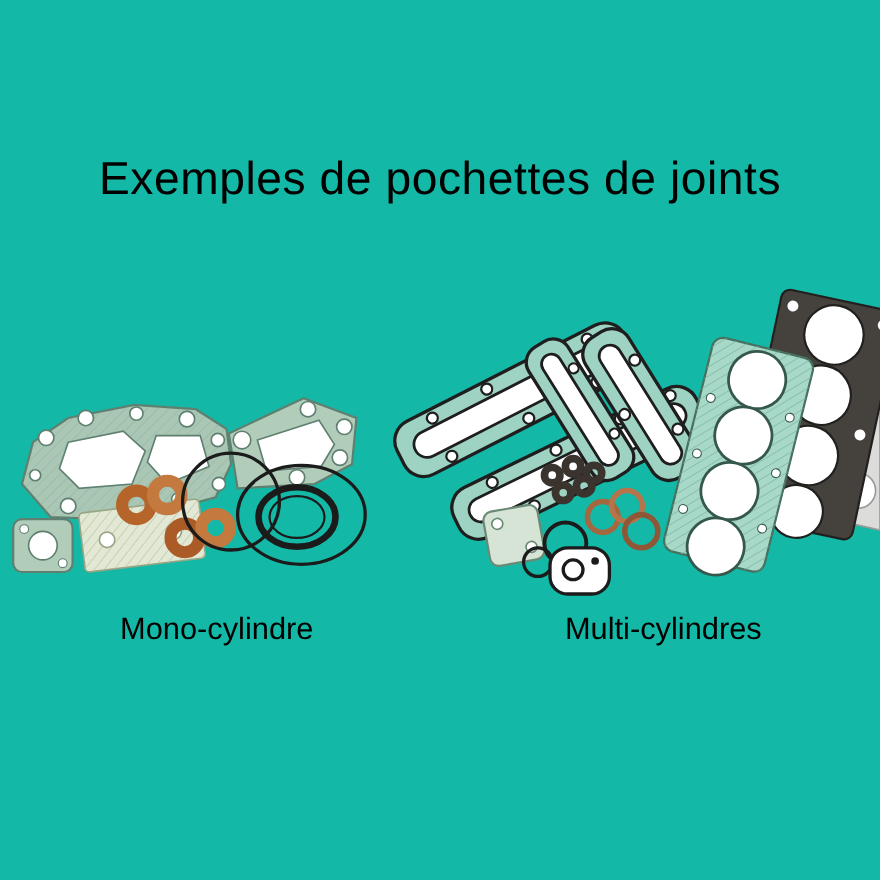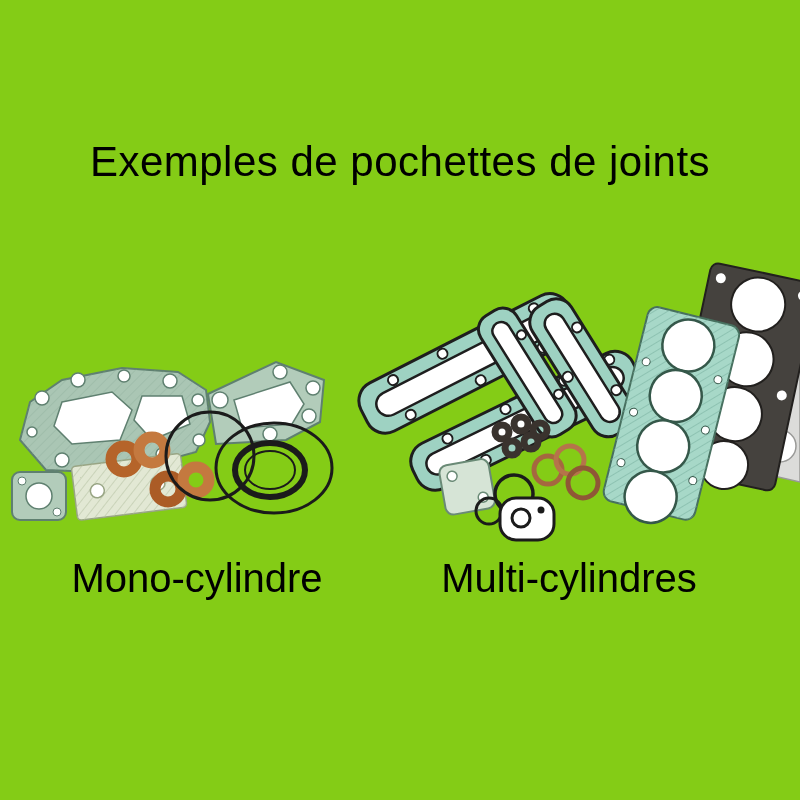--- a/index.html
+++ b/index.html
@@ -1,29 +1,29 @@
 <!DOCTYPE html>
 <html><head>
 <meta charset="utf-8">
 <style>
   html,body{margin:0;padding:0;background:#fff;}
   .page{
-    position:relative;width:800px;height:800px;background:#84cc16;overflow:hidden;
+    position:relative;width:800px;height:800px;background:#14b8a6;overflow:hidden;
     font-family:"Liberation Sans",sans-serif;color:#000;
   }
   .title{
     position:absolute;top:136px;left:0;width:100%;
     text-align:center;font-size:42px;line-height:1.22;letter-spacing:0.5px;
   }
   .caption{
-    position:absolute;top:556px;font-size:40px;white-space:nowrap;
+    position:absolute;top:556px;font-size:28px;white-space:nowrap;
     transform:translateX(-50%);
   }
   .caption-mono{left:197px;}
-  .caption-multi{left:569px;}
+  .caption-multi{left:603px;}
   svg.illustration{position:absolute;top:0;left:0;}
 </style>
 </head>
 <body>
 
 <div class="page">
 
   <div class="title">
     <div>Exemples de pochettes de joints</div>
   </div>

